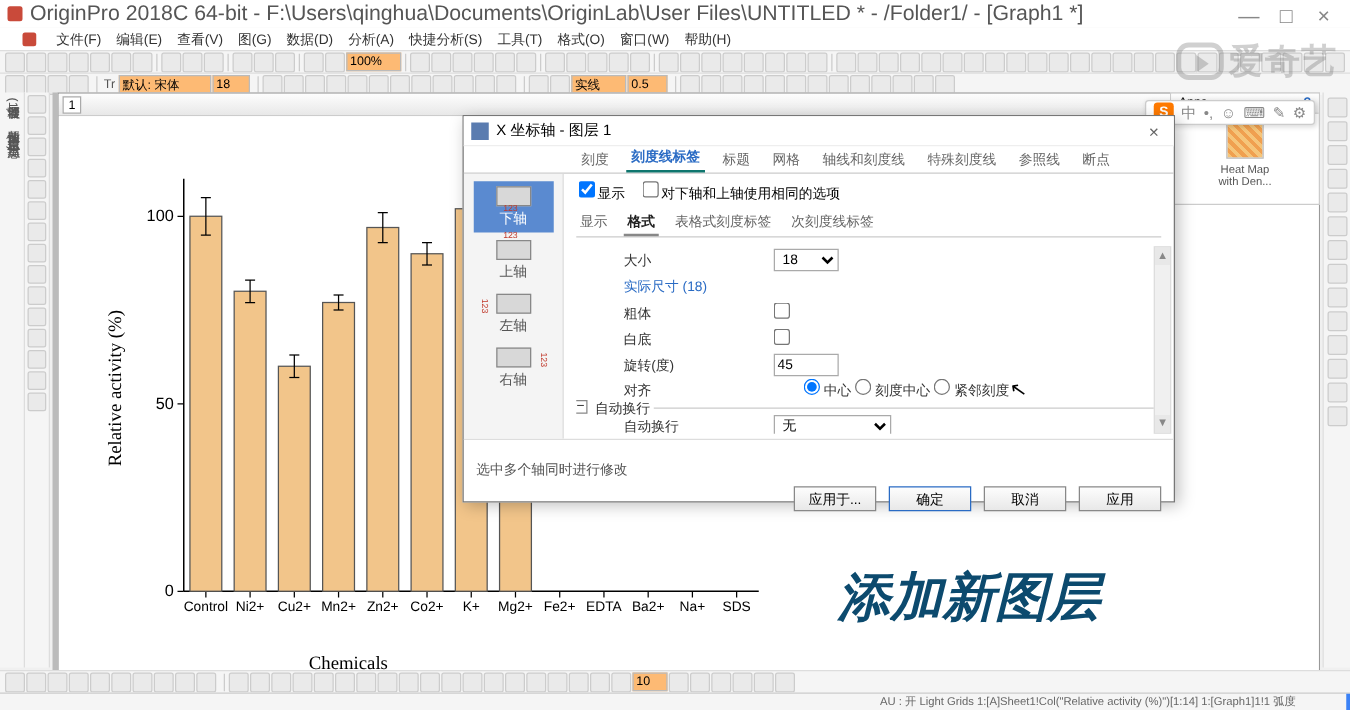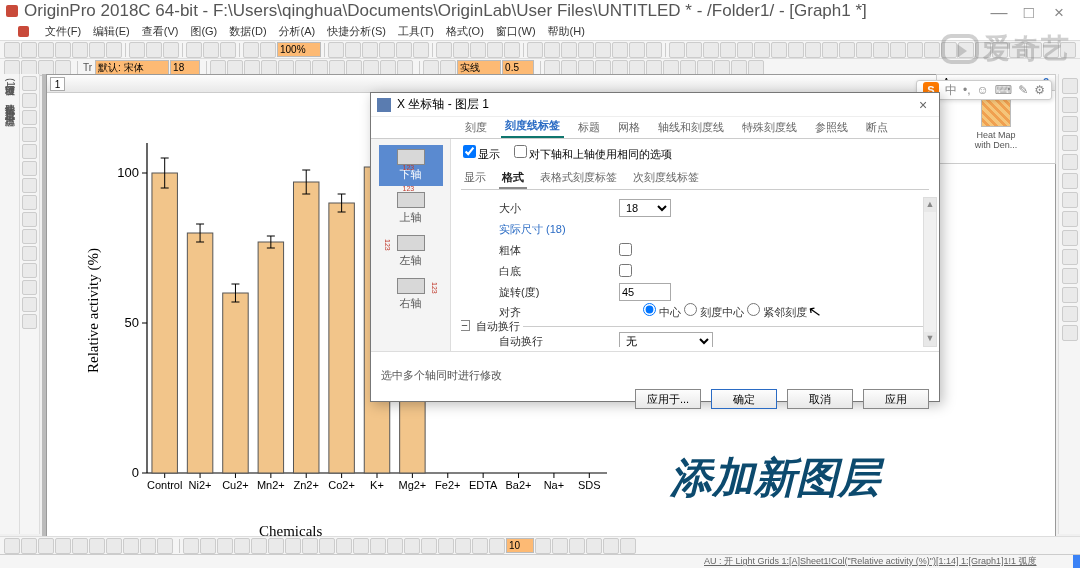--- a/index.html
+++ b/index.html
@@ -35,21 +35,21 @@
 .workspace { position: absolute; left: 42px; top: 74px; right: 24px; bottom: 30px; background: #bbb; }
 .graphwin { position: absolute; left: 4px; top: 0; right: 0; bottom: 0; background: #fff; border: 1px solid #999; display: flex; flex-direction: column; }
 .graphwin .wb-title { height: 18px; background: linear-gradient(#fdfdfd,#e8e8e8); border-bottom: 1px solid #ccc; display: flex; align-items: center; }
 .graphwin .wb-title .layerbtn { width: 15px; height: 14px; background: #fff; border: 1px solid #aaa; margin-left: 3px; font-size: 10px; text-align: center; line-height: 13px; }
 
 
 .chartarea { position: relative; flex: 1; background: #fff; }
 .chart-svg { position: absolute; left: 30px; top: 30px; }
 
 .axis-label-y { position: absolute; left: 38px; top: 280px; transform: rotate(-90deg); transform-origin: left top; font-size: 15px; font-family: "Times New Roman", serif; }
-.axis-label-x { position: absolute; left: 200px; top: 430px; font-size: 15px; font-family: "Times New Roman", serif; margin-left: 12px; }
+.axis-label-x { position: absolute; left: 200px; top: 430px; font-size: 15px; font-family: "Times New Roman", serif; }
 
 
 .apps-panel { position: absolute; right: 24px; top: 74px; width: 120px; height: 90px; background: #fff; border: 1px solid #ccc; font-size: 10px; }
 .apps-panel .hdr { height: 16px; background: linear-gradient(#fdfdfd,#e8e8e8); border-bottom: 1px solid #ccc; padding-left: 6px; line-height: 16px; display: flex; justify-content: space-between; }
 .apps-panel .hdr .help { color: #2a6bc4; font-weight: bold; padding-right: 6px; }
 .apps-item { display: flex; flex-direction: column; align-items: center; padding: 6px; }
 .apps-item .aicon { width: 30px; height: 30px; background: repeating-linear-gradient(45deg,#f5c57a,#f5c57a 3px,#f0a050 3px,#f0a050 6px); border: 1px solid #bbb; }
 .apps-item .alab { text-align: center; font-size: 9px; color: #555; margin-top: 3px; }
 
 
@@ -116,21 +116,21 @@
 .watermark .wcirc { width: 38px; height: 30px; border: 4px solid rgba(120,120,120,.35); border-radius: 10px; position: relative; }
 .watermark .wcirc::after { content:""; position:absolute; left:12px; top:6px; border-left:10px solid rgba(120,120,120,.35); border-top:7px solid transparent; border-bottom:7px solid transparent; }
 
 
 .imebar { position: absolute; right: 28px; top: 80px; height: 20px; background: #fff; border: 1px solid #ccc; border-radius: 3px; display: flex; align-items: center; gap: 6px; padding: 0 6px; font-size: 12px; box-shadow: 1px 1px 4px rgba(0,0,0,.15); }
 .imebar .sogou { width: 16px; height: 16px; background: #ff7a00; color: #fff; font-weight: bold; text-align: center; line-height: 16px; border-radius: 3px; font-size: 11px; }
 .imebar .ico { color: #888; }
 
 
 .statusbar { position: absolute; left: 0; right: 0; bottom: 0; height: 14px; background: #f5f5f5; border-top: 1px solid #ccc; font-size: 9px; color: #666; padding-left: 320px; display: flex; align-items: center; }
-.statusbar .half { width: 50%; border-right: 7px solid #3b82f6; padding-left: 4px; overflow: hidden; white-space: nowrap; text-decoration: underline; }
+.statusbar .half { width: 50%; border-right: 3px solid #3b82f6; padding-left: 4px; overflow: hidden; white-space: nowrap; }
 
 
 .toolbar.bottom { position: absolute; left: 0; right: 0; bottom: 14px; }
 
 
 .cursor { position: absolute; left: 808px; top: 302px; font-size: 16px; color: #000; transform: rotate(-10deg); }
 </style>
 </head>
 <body>
 

